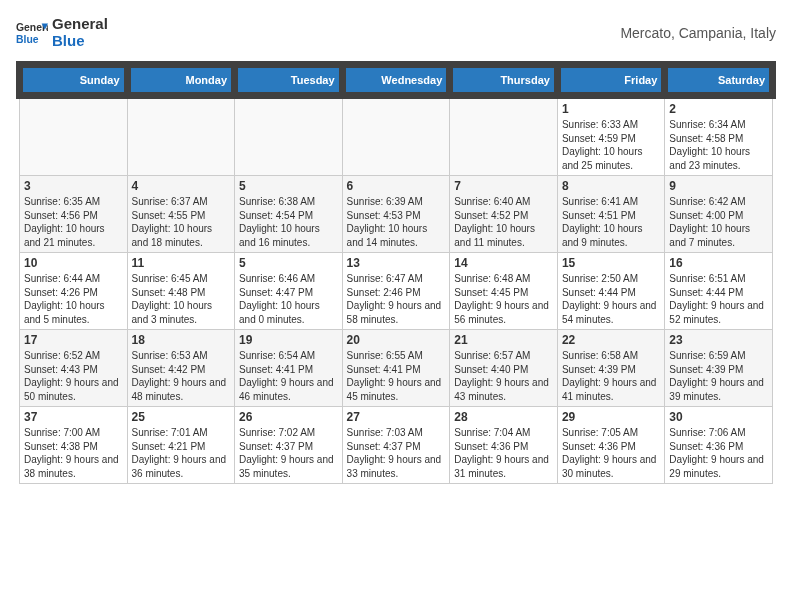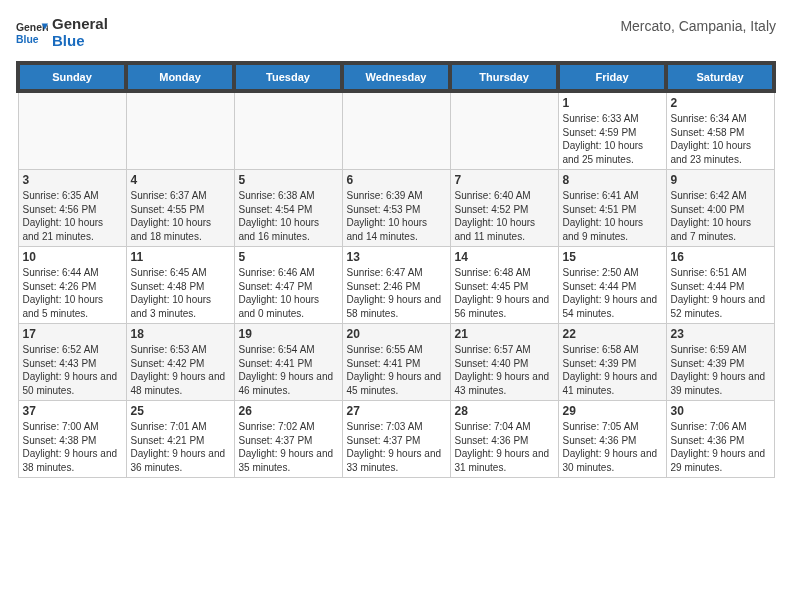--- a/index.html
+++ b/index.html
@@ -31,35 +31,35 @@
       text-align: right;
     }
     .month-title {
       font-size: 32px;
       font-weight: bold;
       color: #333;
     }
     .location {
       font-size: 14px;
       color: #555;
-      margin-top: 2px;
+      margin-top: 9px;
     }
     .calendar {
       width: 100%;
       border-collapse: collapse;
       font-size: 10px;
     }
     .calendar th {
       background: #2a7abf;
       color: #fff;
       padding: 6px 4px;
-      text-align: center;
+      text-align: right;
       font-size: 11px;
       font-weight: bold;
-      border: 4px solid #404040;
+      border: 7px solid #404040;
     }
     .calendar td {
       vertical-align: top;
       border: 1px solid #ccc;
       padding: 3px 4px;
       width: 108px;
       min-height: 70px;
       background: #fff;
     }
     .calendar td.empty {

